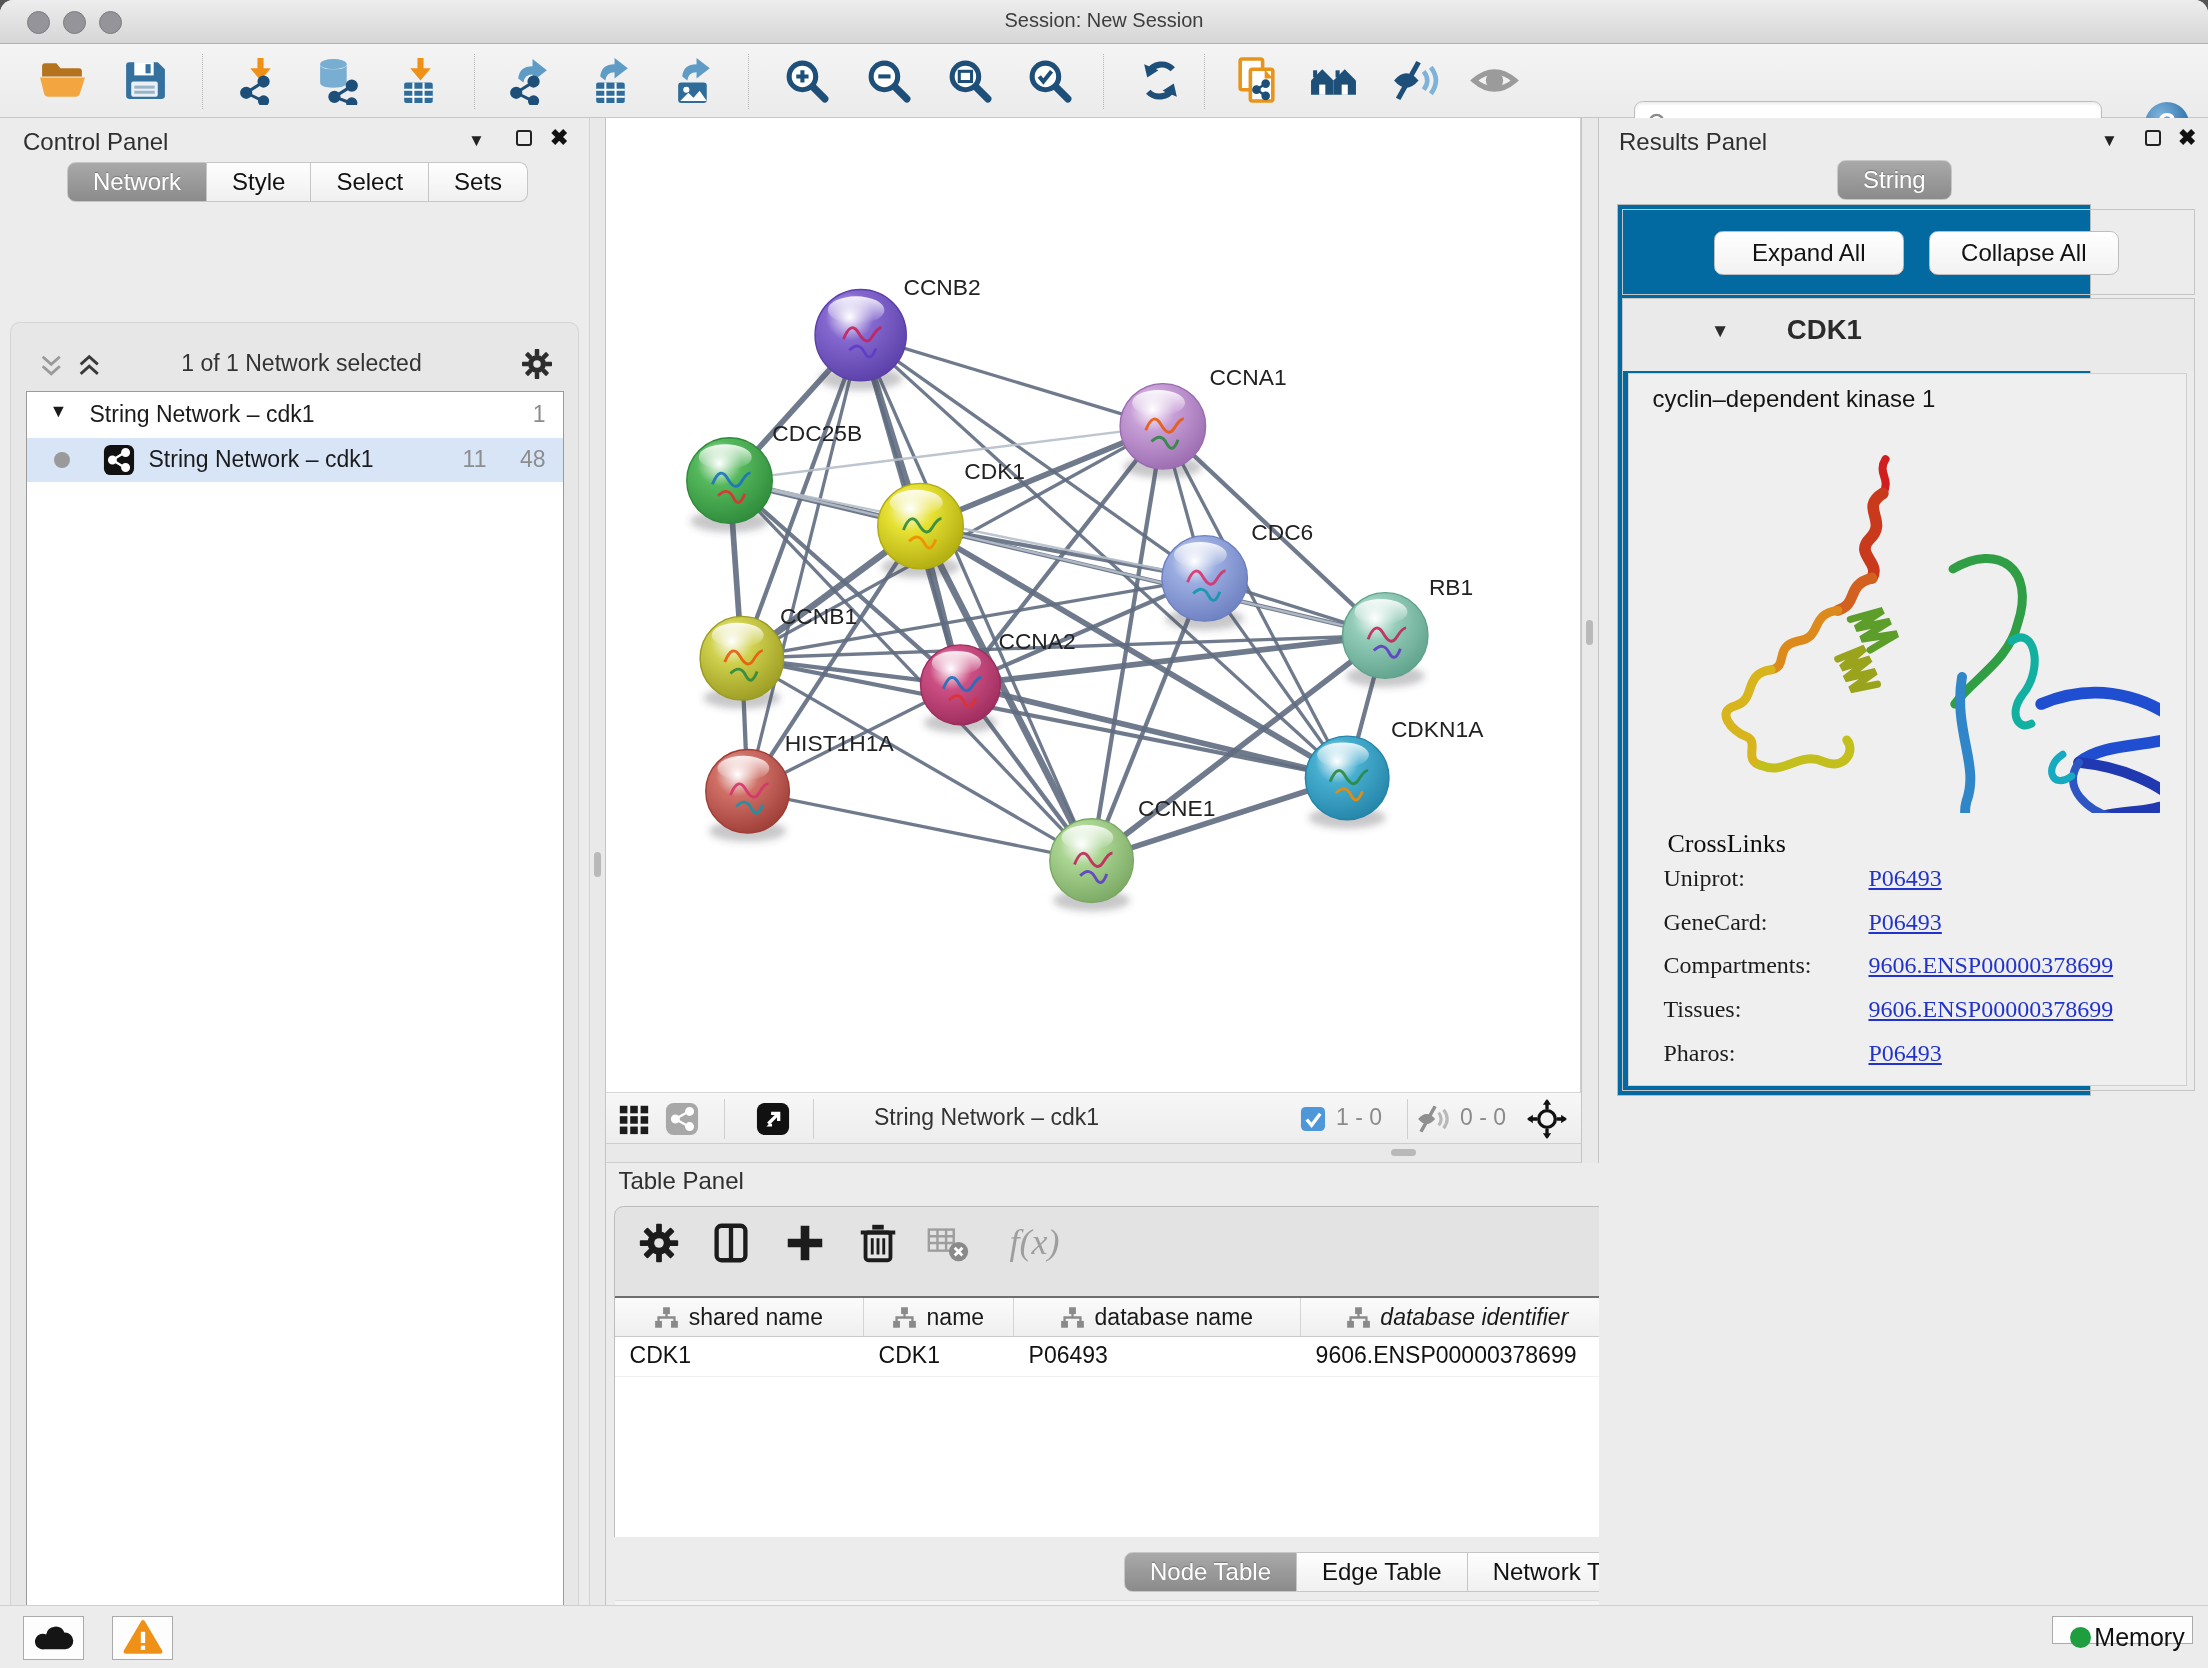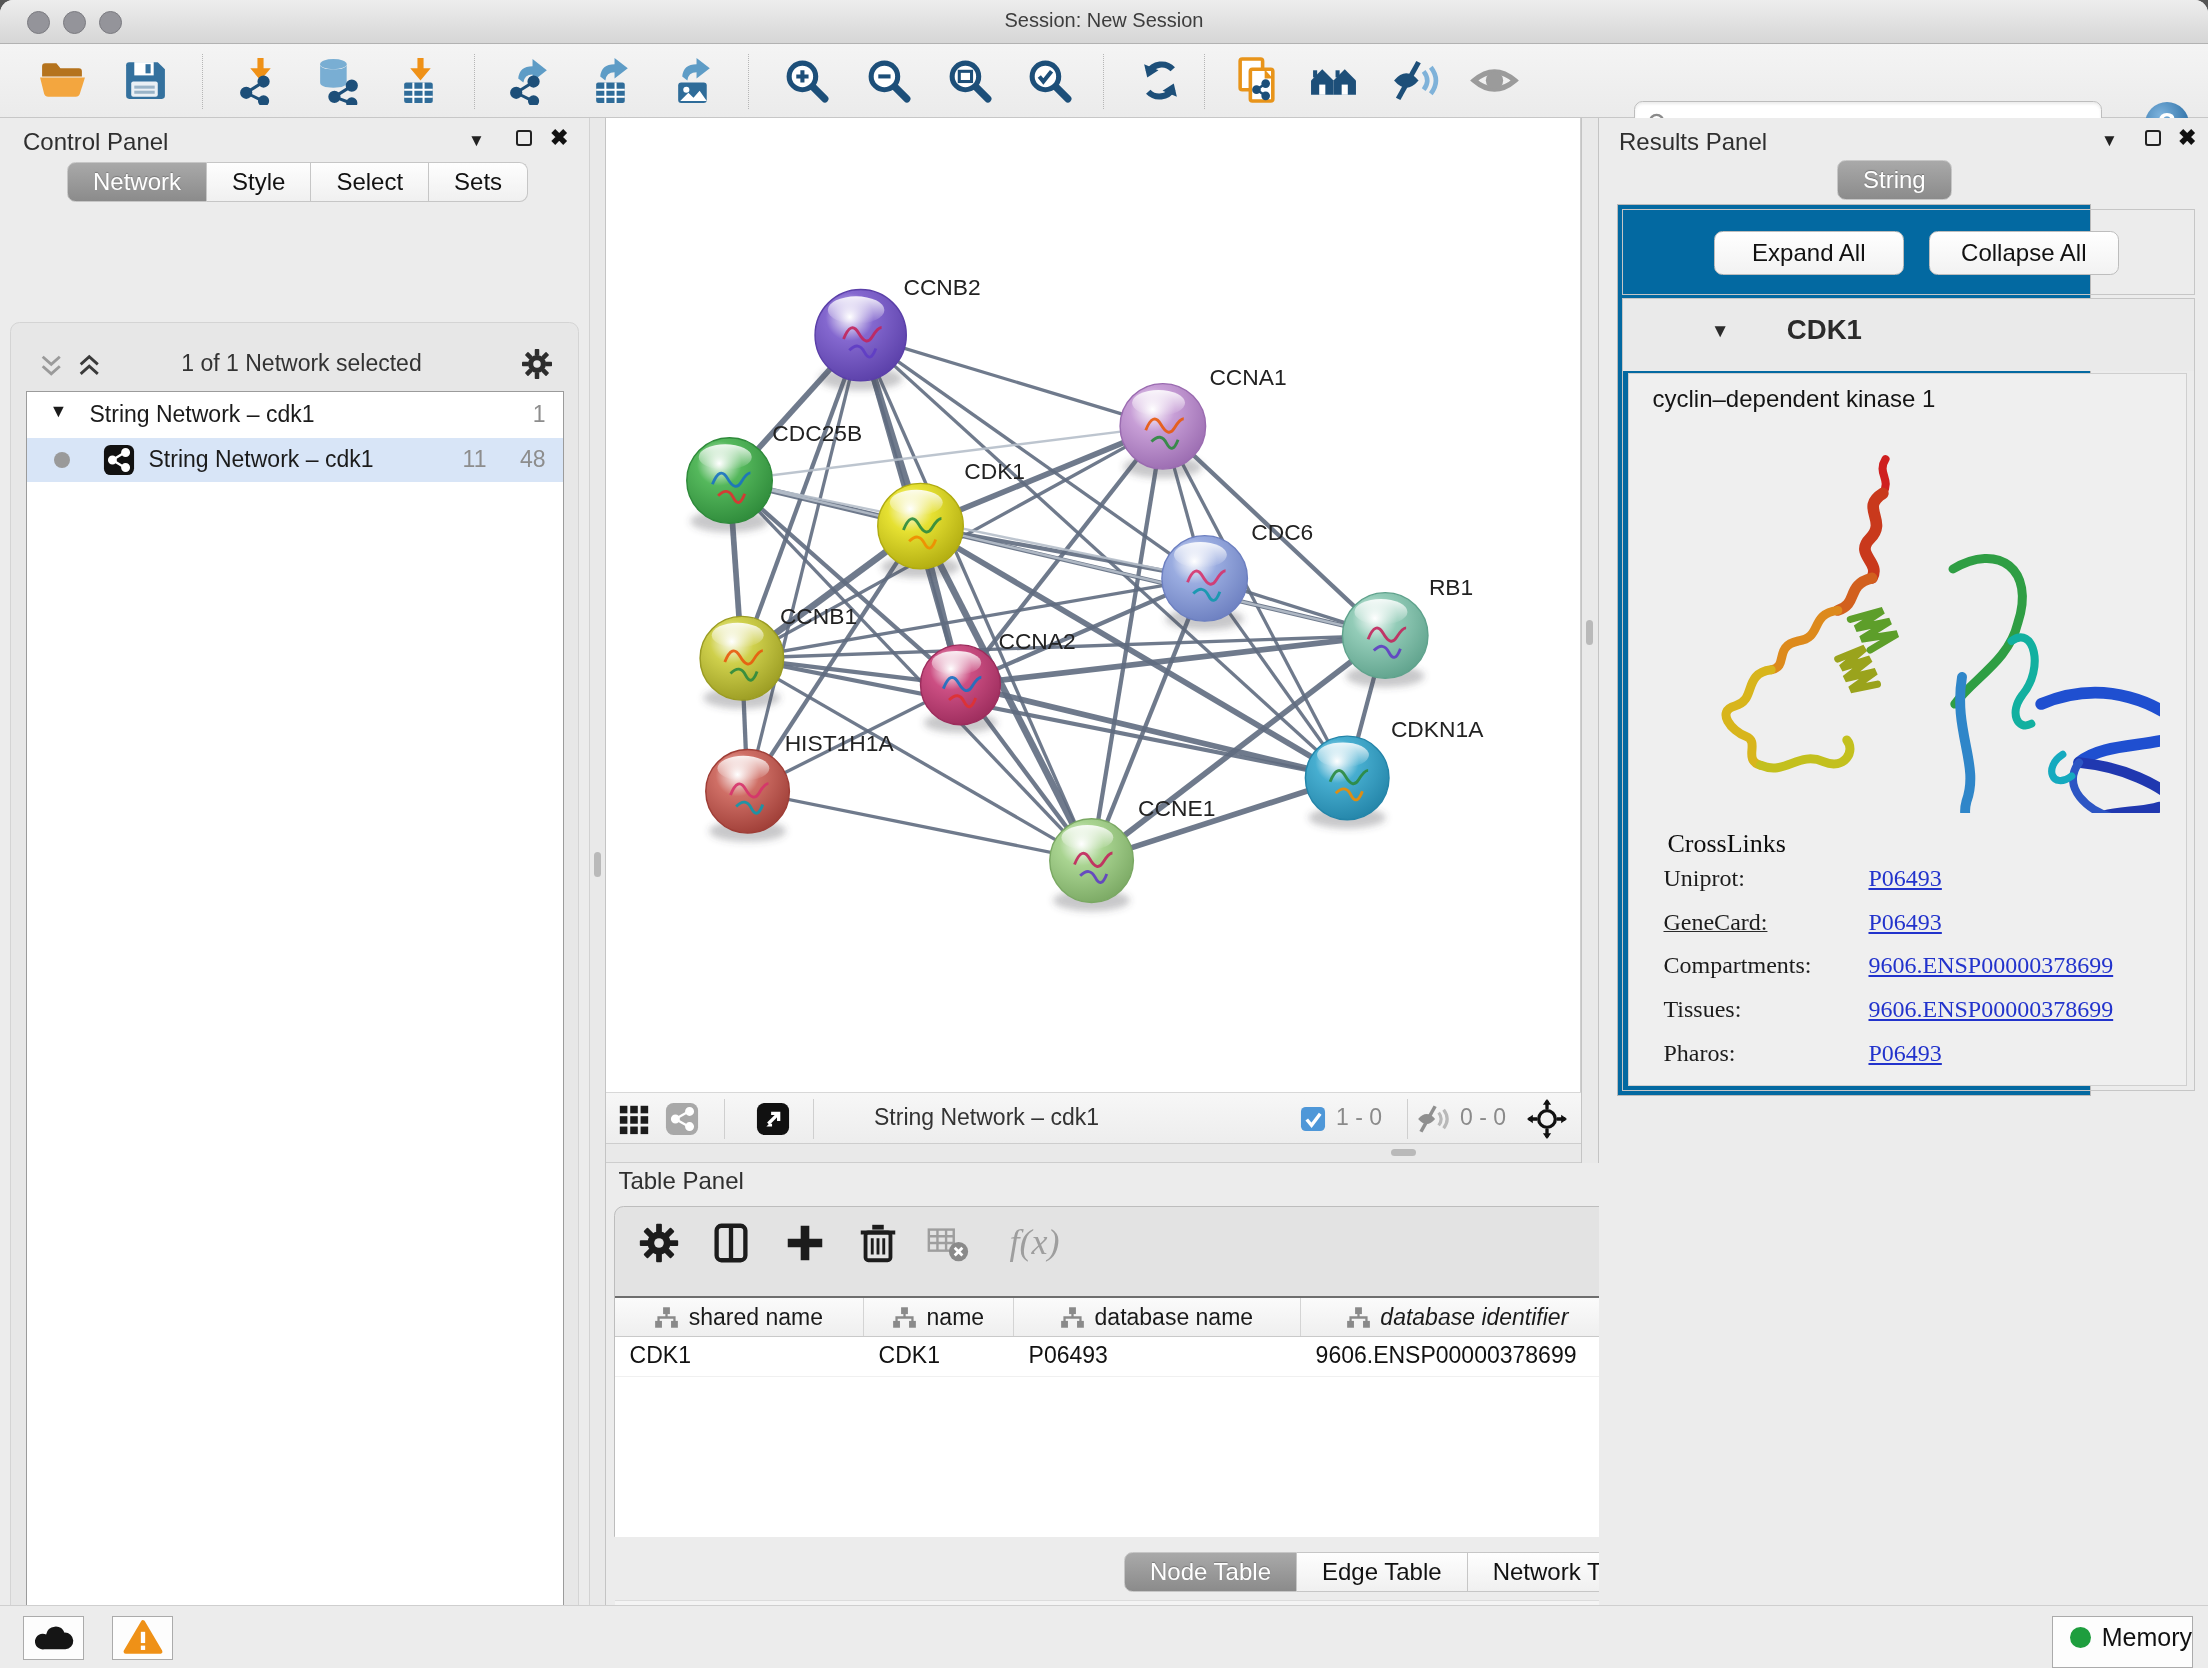--- a/index.html
+++ b/index.html
@@ -89,22 +89,22 @@
   #rp-desc-box{position:absolute;left:5.7px;top:74px;width:559px;height:713px;background:#efefef;border:1px solid #cfcfcf;}
   .serif{font-family:"Liberation Serif",serif;}
   .xl-label{font-size:24px;color:#1c1c1c;}
   .xl-link{font-size:24px;color:#2233cc;text-decoration:underline;}
   .xl-row{position:absolute;left:34px;width:495px;height:44px;}
   .xl-row .xl-link{position:absolute;left:205px;top:0;}
   
   #statusbar{position:absolute;left:0;top:1605px;width:2208px;height:63px;background:#ececec;border-top:1px solid #cfcfcf;}
   .sb-btn{position:absolute;top:9.5px;width:61px;height:44px;background:#fdfdfd;border:1px solid #ababab;}
   .sb-btn svg{width:42px;height:38px;margin:1.9px 8.6px;}
-  #memory-btn{position:absolute;left:2052px;top:9.5px;width:141px;height:52px;background:#fdfdfd;
-     border:1px solid #ababab;font-size:25px;color:#111;text-align:right;line-height:40px;padding-left:34px;}
+  #memory-btn{position:absolute;left:2052px;top:9.5px;width:141px;height:28px;background:#fdfdfd;
+     border:1px solid #ababab;font-size:25px;color:#111;text-align:center;line-height:40px;padding-left:34px;}
   #memory-dot{position:absolute;left:17px;top:10.5px;width:21px;height:21px;border-radius:50%;background:#1e9e3e;}
 </style>
 </head>
 <body>
 
 <div id="win">
 
   <div id="titlebar">
     <div class="tl" style="left:27px"></div>
     <div class="tl" style="left:63px"></div>
@@ -798,21 +798,21 @@
               <path d="M428 300 C500 270 562 300 590 330 C560 350 500 340 470 365" stroke="#1f4fd0" stroke-width="13"></path>
               <path d="M470 365 C520 370 560 390 578 408 C548 424 500 416 472 434" stroke="#2038b0" stroke-width="12"></path>
               <path d="M470 365 C450 392 478 420 515 428" stroke="#2d56c4" stroke-width="9"></path>
               <path d="M420 430 C400 470 440 500 430 540 C426 564 448 572 462 556" stroke="#1c64c2" stroke-width="10"></path>
               <path d="M462 380 C440 396 430 370 452 356" stroke="#15aabf" stroke-width="8"></path>
             </g>
           </svg>
           <div class="serif" style="position:absolute;left:38px;top:455px;font-size:26px;font-weight:normal;color:#0d0d0d">CrossLinks</div>
           <div id="xl-rows">
               <div class="xl-row serif" style="top: 491px;"><span class="xl-label serif">Uniprot:</span><span class="xl-link serif">P06493</span></div>
-              <div class="xl-row serif" style="top: 535px; text-decoration: underline;"><span class="xl-label serif">GeneCard:</span><span class="xl-link serif">P06493</span></div>
+              <div class="xl-row serif" style="top: 535px;"><span class="xl-label serif">GeneCard:</span><span class="xl-link serif">P06493</span></div>
               <div class="xl-row serif" style="top: 578px;"><span class="xl-label serif">Compartments:</span><span class="xl-link serif">9606.ENSP00000378699</span></div>
               <div class="xl-row serif" style="top: 622px;"><span class="xl-label serif">Tissues:</span><span class="xl-link serif">9606.ENSP00000378699</span></div>
               <div class="xl-row serif" style="top: 666px;"><span class="xl-label serif">Pharos:</span><span class="xl-link serif">P06493</span></div>
             </div>
         </div>
       </div>
     </div>
   </div>
 
   <div id="statusbar">

